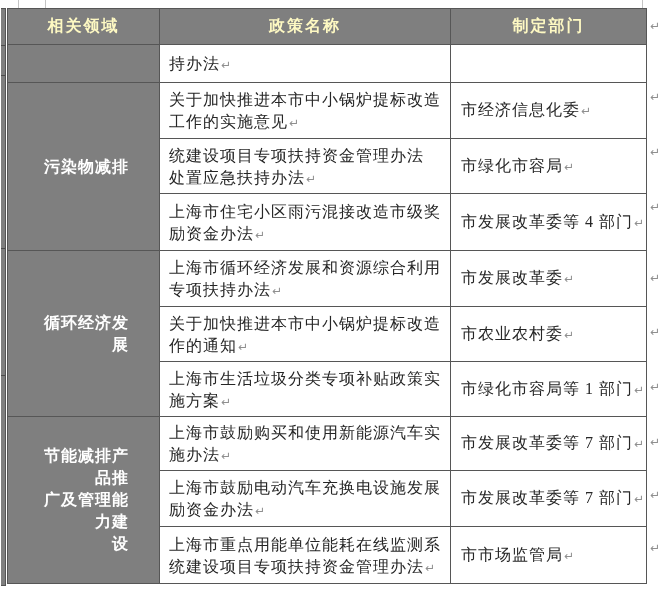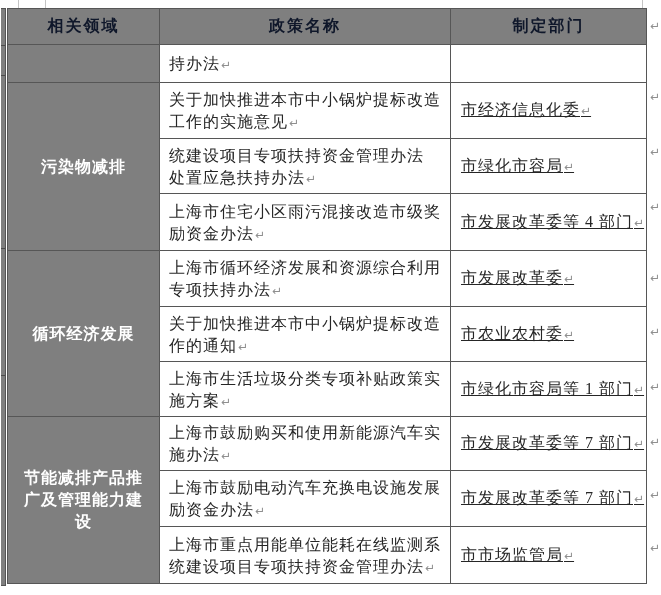--- a/index.html
+++ b/index.html
@@ -19,35 +19,35 @@
     border:1px solid #c4c4c4;border-top:none;
   }
   .artifact-line{position:absolute;left:642px;top:0;width:1px;height:9px;background:#c4c4c4;}
 
   table.policy{
     position:absolute;left:7px;top:8px;width:639px;
     border-collapse:collapse;table-layout:fixed;
   }
   .policy th,.policy td{border:1px solid #565656;overflow:hidden;}
   .policy th{
-    background:#7f7f7f;color:#0f172a;font-weight:bold;font-size:16px;
+    background:#7f7f7f;color:#fef9c3;font-weight:bold;font-size:16px;
     letter-spacing:2px;text-align:center;
   }
   td.g{
     background:#7f7f7f;color:#ffffff;font-weight:bold;font-size:16px;
-    letter-spacing:1px;text-align:center;vertical-align:middle;white-space:pre-line;
-    line-height:22px;padding:0 14px;
+    letter-spacing:1px;text-align:right;vertical-align:middle;white-space:pre-line;
+    line-height:22px;padding:0 30px;
   }
   td.p{
     font-size:16px;letter-spacing:1px;text-align:left;vertical-align:middle;
     white-space:pre-line;line-height:22px;padding:4px 6px 2px 9px;
   }
   td.d{
     font-size:16px;letter-spacing:1px;text-align:left;vertical-align:middle;
-    line-height:20px;padding:2px 4px 2px 10px;white-space:nowrap;text-decoration:underline;
+    line-height:20px;padding:2px 4px 2px 10px;white-space:nowrap;
   }
   .mark{
     color:#8f8f8f;font-size:12px;letter-spacing:0;margin-left:1px;
     font-family:"DejaVu Sans",sans-serif;
   }
   .row-end{
     position:absolute;left:650px;width:10px;color:#8f8f8f;font-size:12px;
     font-family:"DejaVu Sans",sans-serif;line-height:12px;
   }
 </style>

